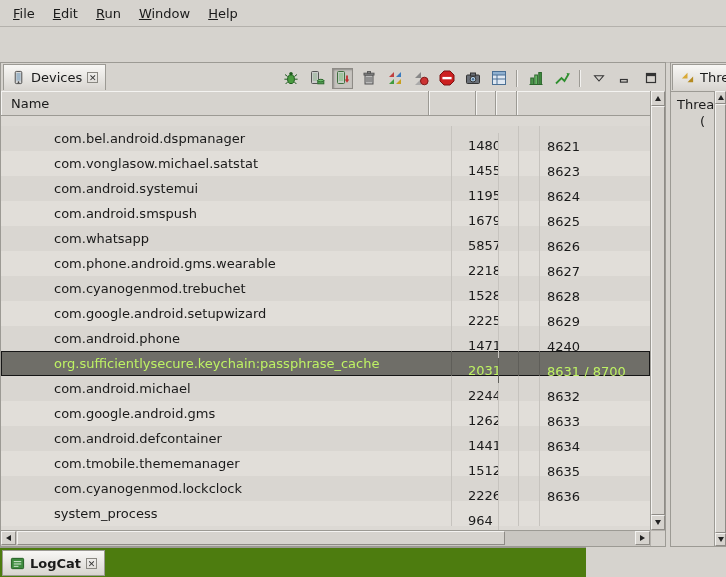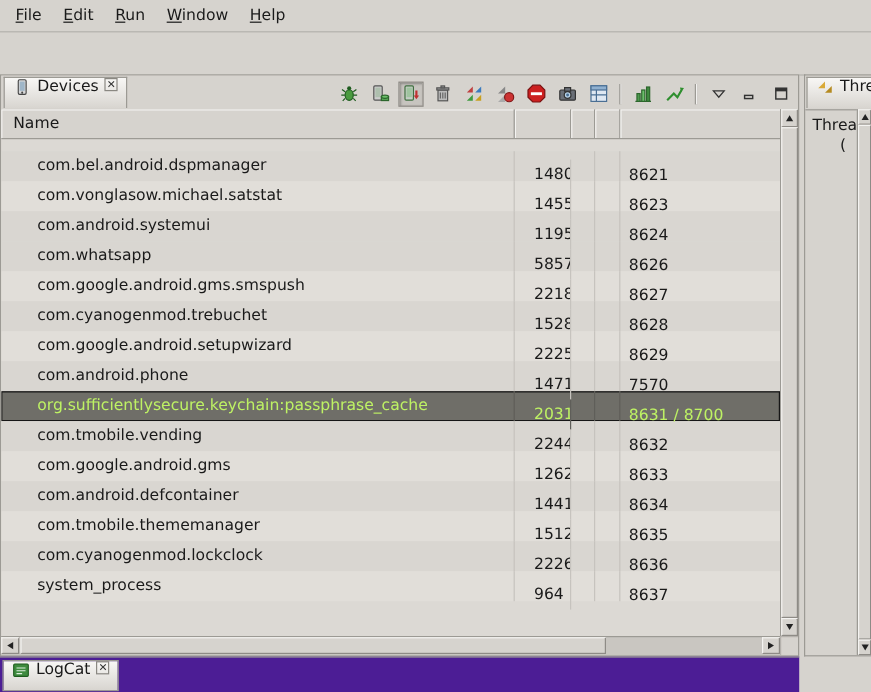--- a/index.html
+++ b/index.html
@@ -15,21 +15,21 @@
 
   
   .topstrip{position:absolute;top:27px;left:0;right:0;height:35px;border-bottom:1px solid #b4b1ac;}
 
   
   .panel{position:absolute;background:#d6d3ce;border:1px solid #9c9a94;box-sizing:border-box;}
   #devices-panel{top:62px;left:0;width:666px;height:485px;}
   #threads-panel{top:62px;left:670px;width:56px;height:485px;border-right:none;overflow:hidden;}
 
   .tabbar{position:relative;height:28px;border-bottom:1px solid #9c9a94;background:#d6d3ce;}
-  .tab{position:absolute;left:2px;top:1px;height:26px;display:flex;gap:5px;
+  .tab{position:absolute;left:2px;top:1px;height:26px;display:flex;align-items:center;gap:5px;
        padding:0 7px;background:linear-gradient(#f8f7f5,#d8d5d0);
        border:1px solid #9c9a94;border-bottom:none;box-sizing:border-box;white-space:nowrap;}
   .tab .ticon{width:15px;height:15px;flex:none;}
   .close{display:inline-block;width:11px;height:11px;border:1px solid #8a8882;font-size:9px;
          line-height:10px;text-align:center;color:#333;box-sizing:border-box;}
   .close::before{content:"\2715";}
 
   
   .vtoolbar{position:absolute;right:4px;top:3px;height:24px;display:flex;align-items:center;gap:5px;}
   .tbtn{width:21px;height:21px;display:flex;align-items:center;justify-content:center;box-sizing:border-box;}
@@ -48,21 +48,21 @@
   .hc.pid{width:47px;flex:none;}
   .hc.ca{width:20px;flex:none;}
   .hc.cb{width:21px;flex:none;}
   .hc.port{flex:1;border-right:none;}
 
   .rows{flex:1;padding-top:10px;overflow:hidden;}
   .row{display:flex;height:25px;align-items:center;background:#d9d6d1;}
   .row.odd{background:#e1ded9;}
   .c{box-sizing:border-box;height:100%;display:flex;align-items:center;
      border-right:1px solid #c6c3be;overflow:hidden;white-space:nowrap;}
-  .c.name{width:428px;flex:none;padding-left:30px;}
+  .c.name{width:428px;flex:none;padding-left:30px;margin-left:23px;}
   .c.pid{width:47px;flex:none;padding-left:16px;margin-top:13px;}
   .c.ca{width:20px;flex:none;}
   .c.cb{width:21px;flex:none;}
   .c.port{flex:1;border-right:none;padding-left:7px;margin-top:16px;}
   .row.selected{background:#6f6e68;color:#bef264;box-shadow:inset 0 0 0 1px #161616;}
   .row.selected .c{border-right-color:#5f5e59;}
 
   
   .vsb{width:15px;flex:none;position:relative;background:#c9c6c1;border-left:1px solid #9c9a94;box-sizing:border-box;}
   .sbtn{position:absolute;width:14px;height:15px;background:#d6d3ce;box-sizing:border-box;
@@ -86,21 +86,21 @@
 
   
   #threads-panel .content{position:absolute;top:29px;left:0;right:12px;bottom:0;overflow:hidden;}
   .tmsg1{margin:5px 0 0 6px;white-space:nowrap;}
   .tmsg2{margin:2px 0 0 29px;white-space:nowrap;}
   #threads-panel .vsb{position:absolute;right:0;top:28px;bottom:0;width:12px;}
   #threads-panel .sbtn{width:11px;height:13px;}
   #threads-panel .vthumb{width:11px;top:13px;bottom:13px;}
 
   
-  #bottom-bar{position:absolute;top:547px;left:0;width:666px;height:30px;border-top:1px solid #9c9a94;background:#4c1d95;box-sizing:border-box;}
+  #bottom-bar{position:absolute;top:547px;left:0;width:586px;height:30px;border-top:1px solid #9c9a94;background:#4d7c0f;box-sizing:border-box;font-weight:bold;}
   #bottom-bar .tab{top:2px;height:26px;border-bottom:1px solid #9c9a94;}
 </style>
 </head>
 <body>
 
 <div id="app">
 
   <div class="menubar">
 
   <div class="menu-item">File</div>
@@ -258,31 +258,38 @@
             </div>
 
             <div class="row">
               <span class="c name">com.android.systemui</span>
               <span class="c pid">1195</span>
               <span class="c ca"></span>
               <span class="c cb"></span>
               <span class="c port">8624</span>
             </div>
 
+            <div class="row odd">
+              <span class="c name">com.android.smspush</span>
+              <span class="c pid">1679</span>
+              <span class="c ca"></span>
+              <span class="c cb"></span>
+              <span class="c port">8625</span>
+            </div>
 
             <div class="row">
               <span class="c name">com.whatsapp</span>
               <span class="c pid">5857</span>
               <span class="c ca"></span>
               <span class="c cb"></span>
               <span class="c port">8626</span>
             </div>
 
             <div class="row odd">
-              <span class="c name">com.google.android.gms.smspush</span>
+              <span class="c name">com.phone.android.gms.wearable</span>
               <span class="c pid">22185</span>
               <span class="c ca"></span>
               <span class="c cb"></span>
               <span class="c port">8627</span>
             </div>
 
             <div class="row">
               <span class="c name">com.cyanogenmod.trebuchet</span>
               <span class="c pid">1528</span>
               <span class="c ca"></span>
@@ -296,33 +303,33 @@
               <span class="c ca"></span>
               <span class="c cb"></span>
               <span class="c port">8629</span>
             </div>
 
             <div class="row">
               <span class="c name">com.android.phone</span>
               <span class="c pid">1471</span>
               <span class="c ca"></span>
               <span class="c cb"></span>
-              <span class="c port">7570</span>
+              <span class="c port">4240</span>
             </div>
 
             <div class="row selected odd">
               <span class="c name">org.sufficientlysecure.keychain:passphrase_cache</span>
               <span class="c pid">20311</span>
               <span class="c ca"></span>
               <span class="c cb"></span>
               <span class="c port">8631 / 8700</span>
             </div>
 
             <div class="row">
-              <span class="c name">com.tmobile.vending</span>
+              <span class="c name">com.android.michael</span>
               <span class="c pid">22440</span>
               <span class="c ca"></span>
               <span class="c cb"></span>
               <span class="c port">8632</span>
             </div>
 
             <div class="row odd">
               <span class="c name">com.google.android.gms</span>
               <span class="c pid">12623</span>
               <span class="c ca"></span>
@@ -352,21 +359,20 @@
               <span class="c ca"></span>
               <span class="c cb"></span>
               <span class="c port">8636</span>
             </div>
 
             <div class="row odd">
               <span class="c name">system_process</span>
               <span class="c pid">964</span>
               <span class="c ca"></span>
               <span class="c cb"></span>
-              <span class="c port">8637</span>
             </div>
           </div>
       </div>
       <div class="vsb">
         <span class="sbtn up">
             <span class="tri-up"></span>
           </span>
         <span class="vthumb"></span>
         <span class="sbtn down">
             <span class="tri-down"></span>

